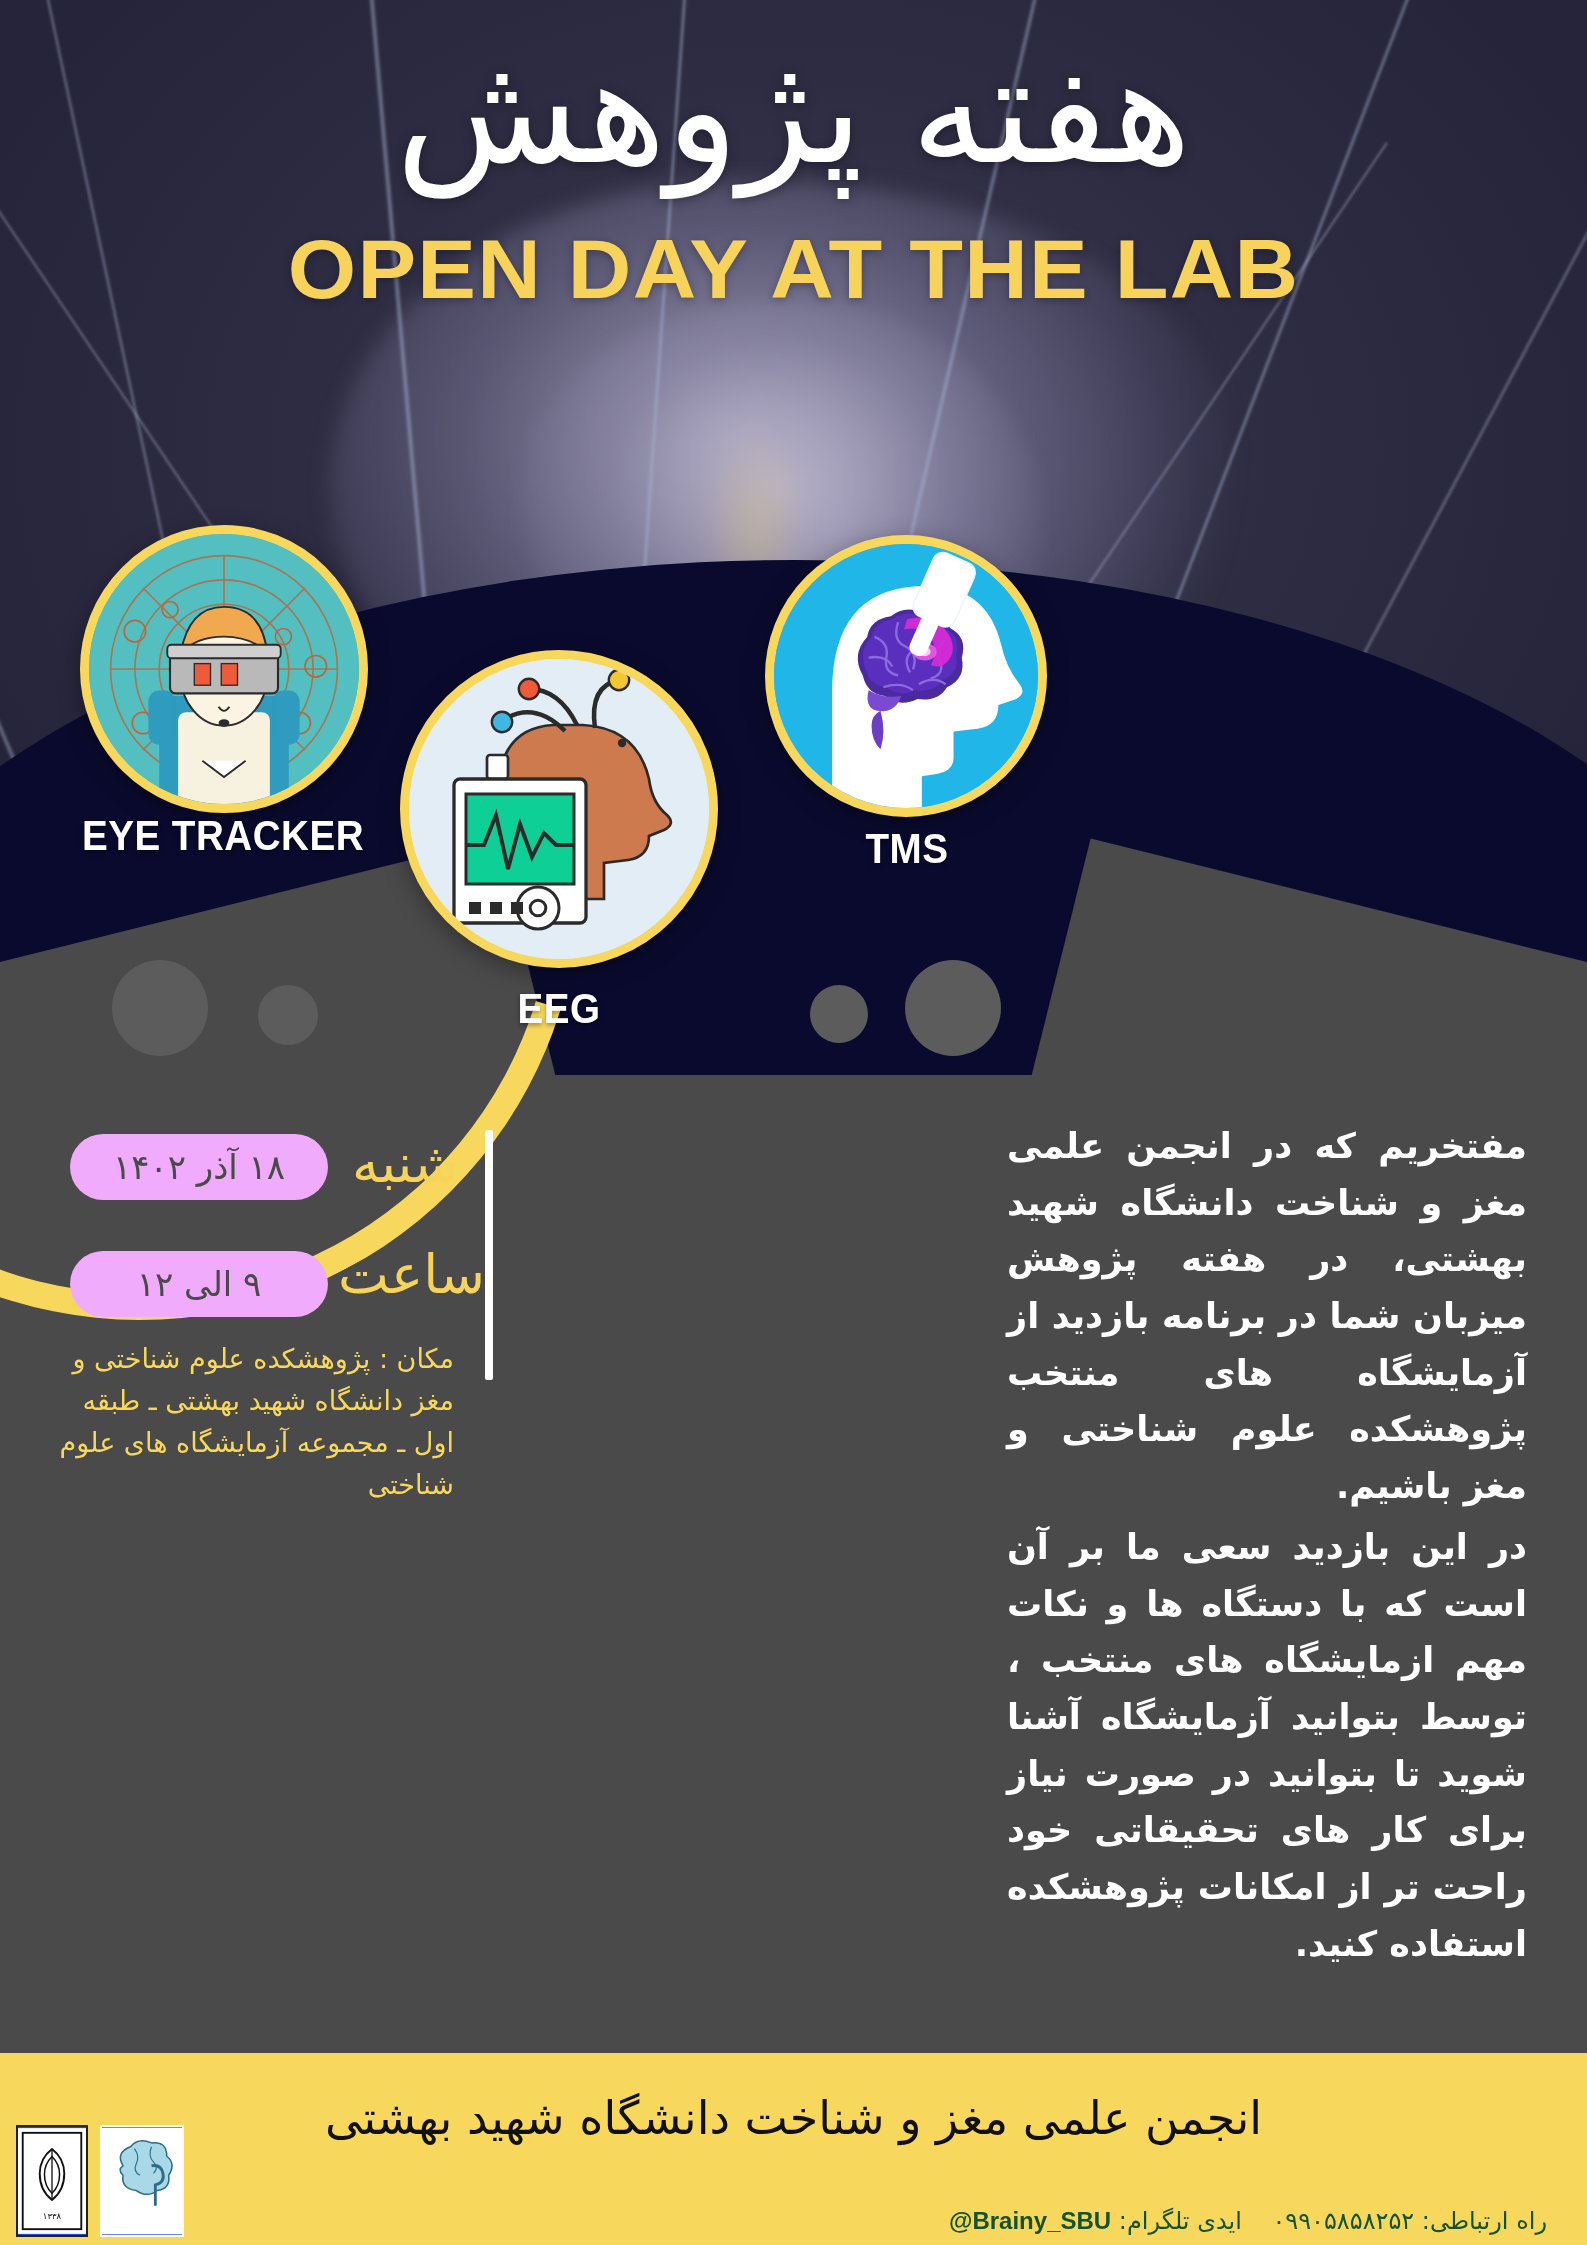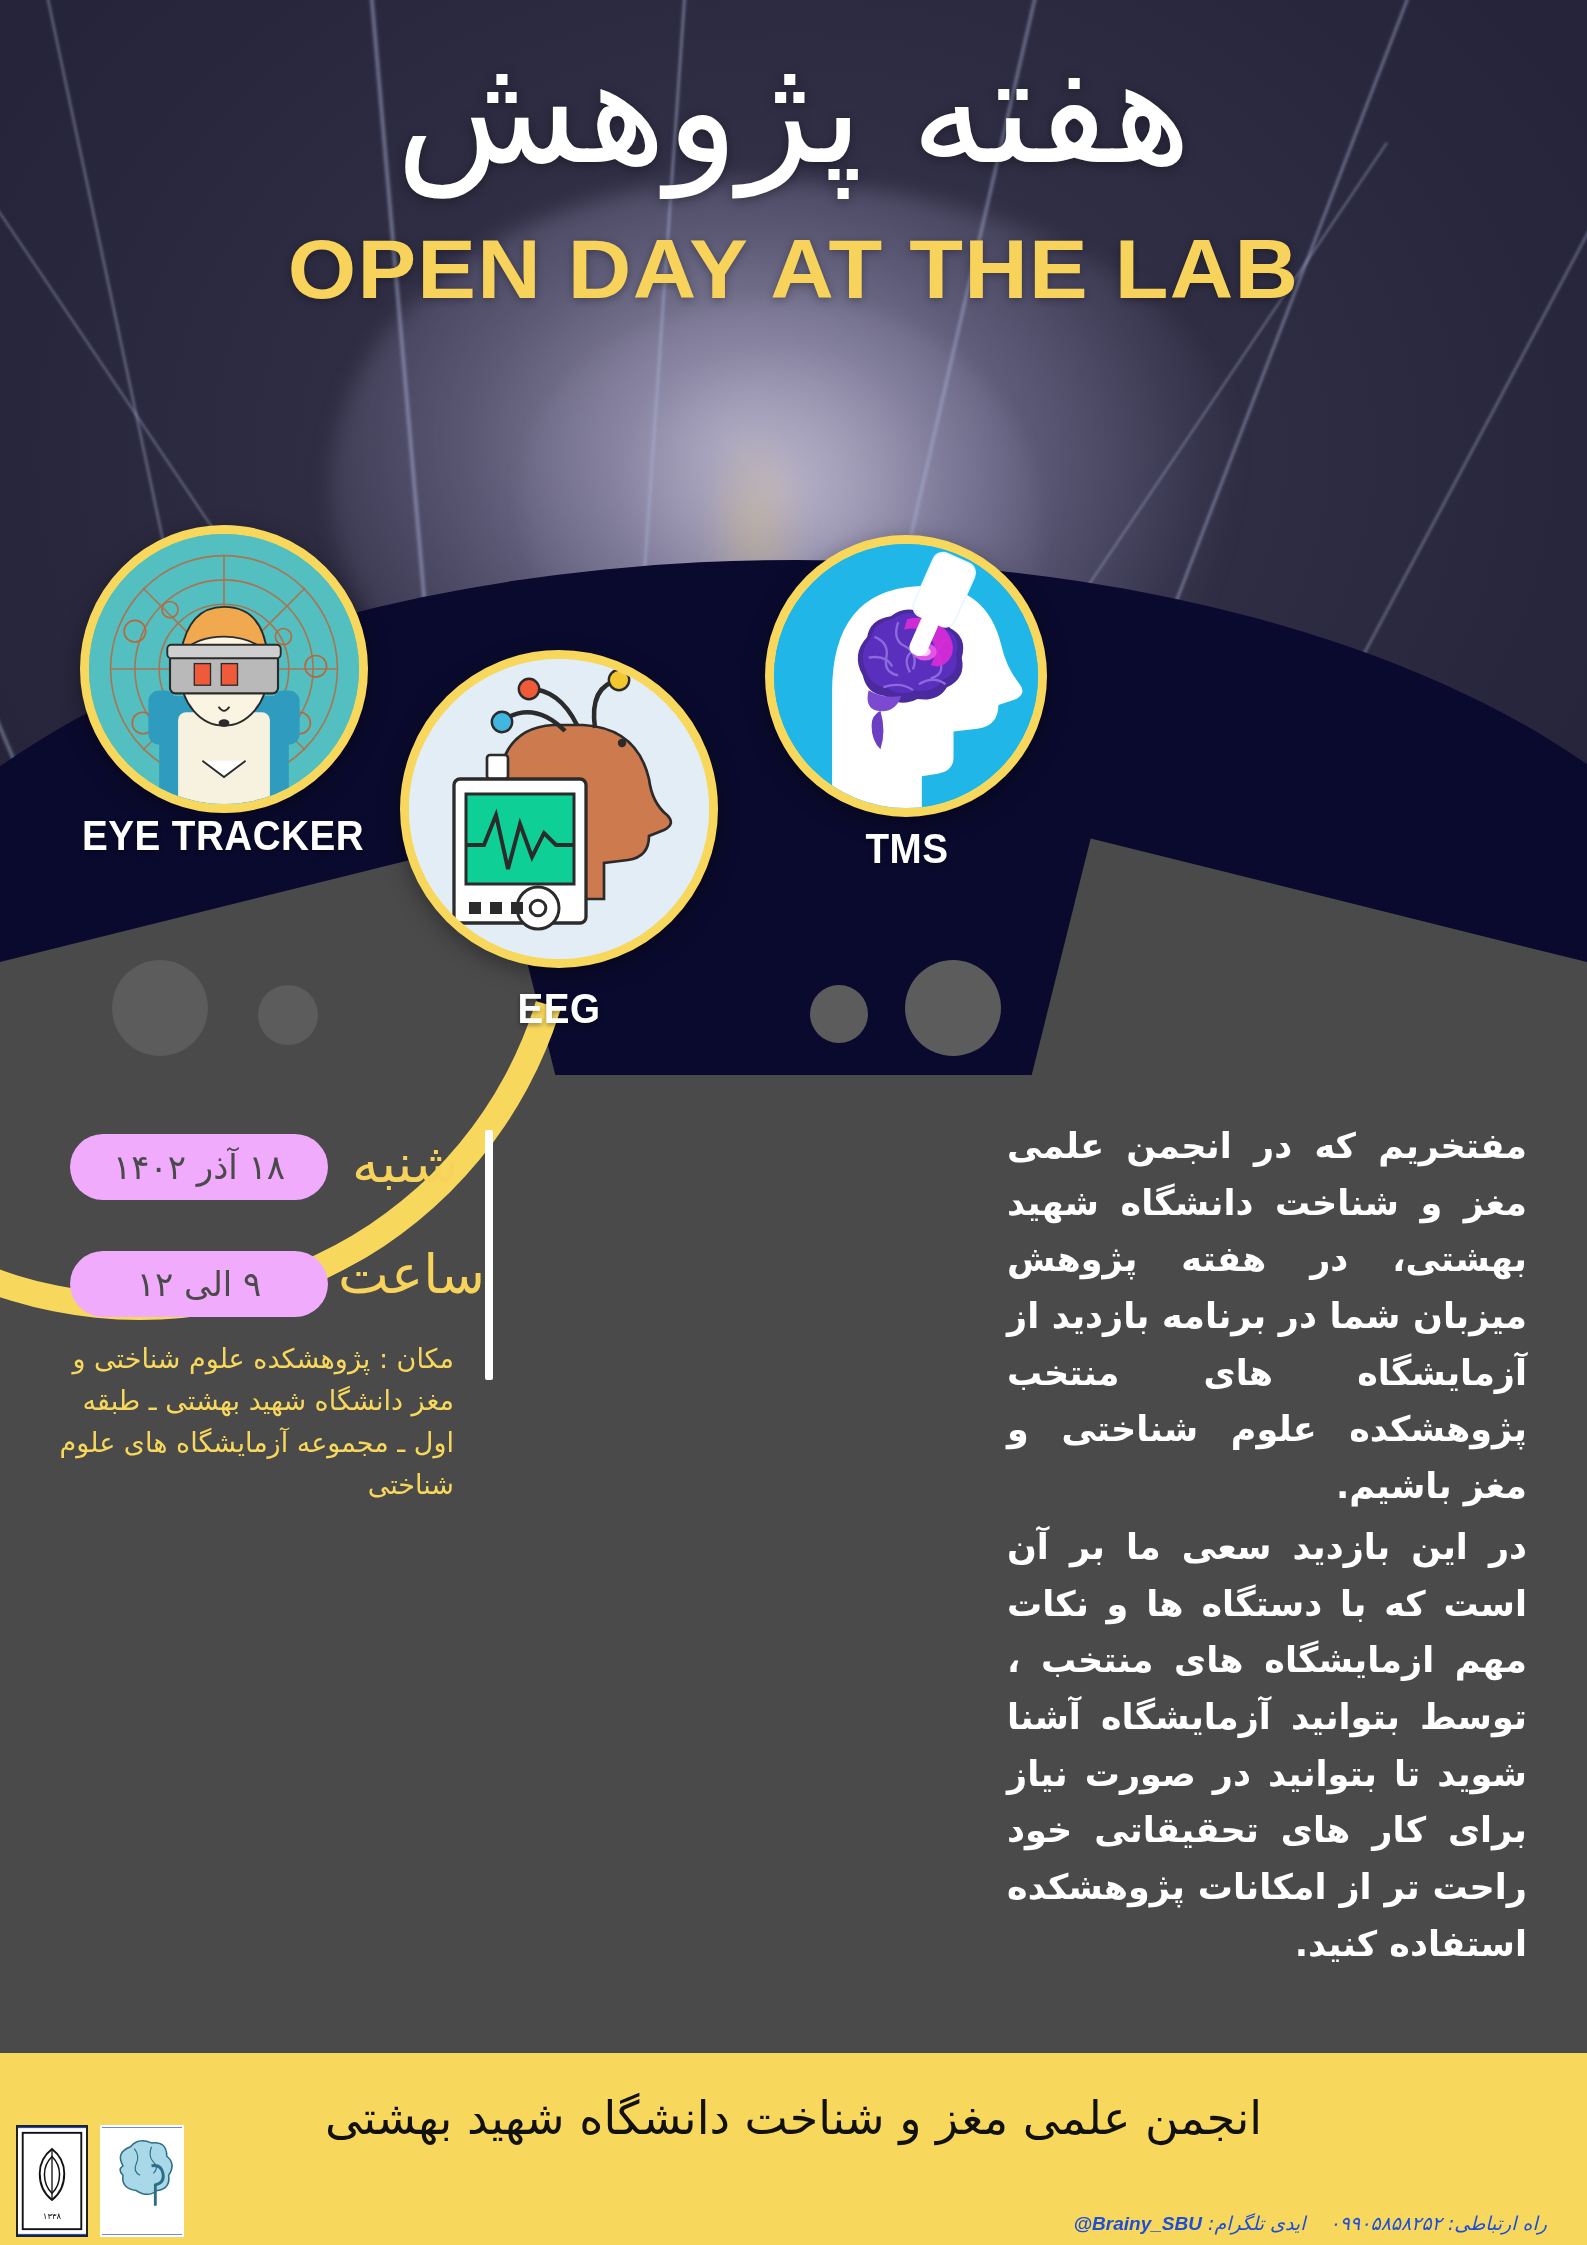--- a/index.html
+++ b/index.html
@@ -173,21 +173,21 @@
     position:absolute; left:0; bottom:0; width:1587px; height:192px;
     background:#f8d85c;
   }
   .footer-title {
     position:absolute; left:0; right:0; top:38px;
     text-align:center; color:#111111; direction:rtl;
     font-size:46px; font-weight:400; letter-spacing:0.5px;
   }
   .footer-contact {
     position:absolute; right:40px; bottom:10px;
-    color:#1d4ed8; direction:rtl; font-size:19px; white-space:nowrap;font-style:italic;
+    color:#14532d; direction:rtl; font-size:24px; white-space:nowrap;
   }
   .footer-contact .tg-handle { direction:ltr; unicode-bidi:isolate; font-family:"Liberation Sans", sans-serif; font-weight:700; }
 
   .logo-box {
     position:absolute; bottom:8px; background:#1d4ed8;
     border:2px solid #222; overflow:hidden;
   }
   #logo-sbu   { left:16px; width:72px; height:112px; }
   #logo-brain { left:100px; width:84px; height:112px; border-color:#ffffff; }
   .logo-inner { width:100%; height:100%; display:block; }

